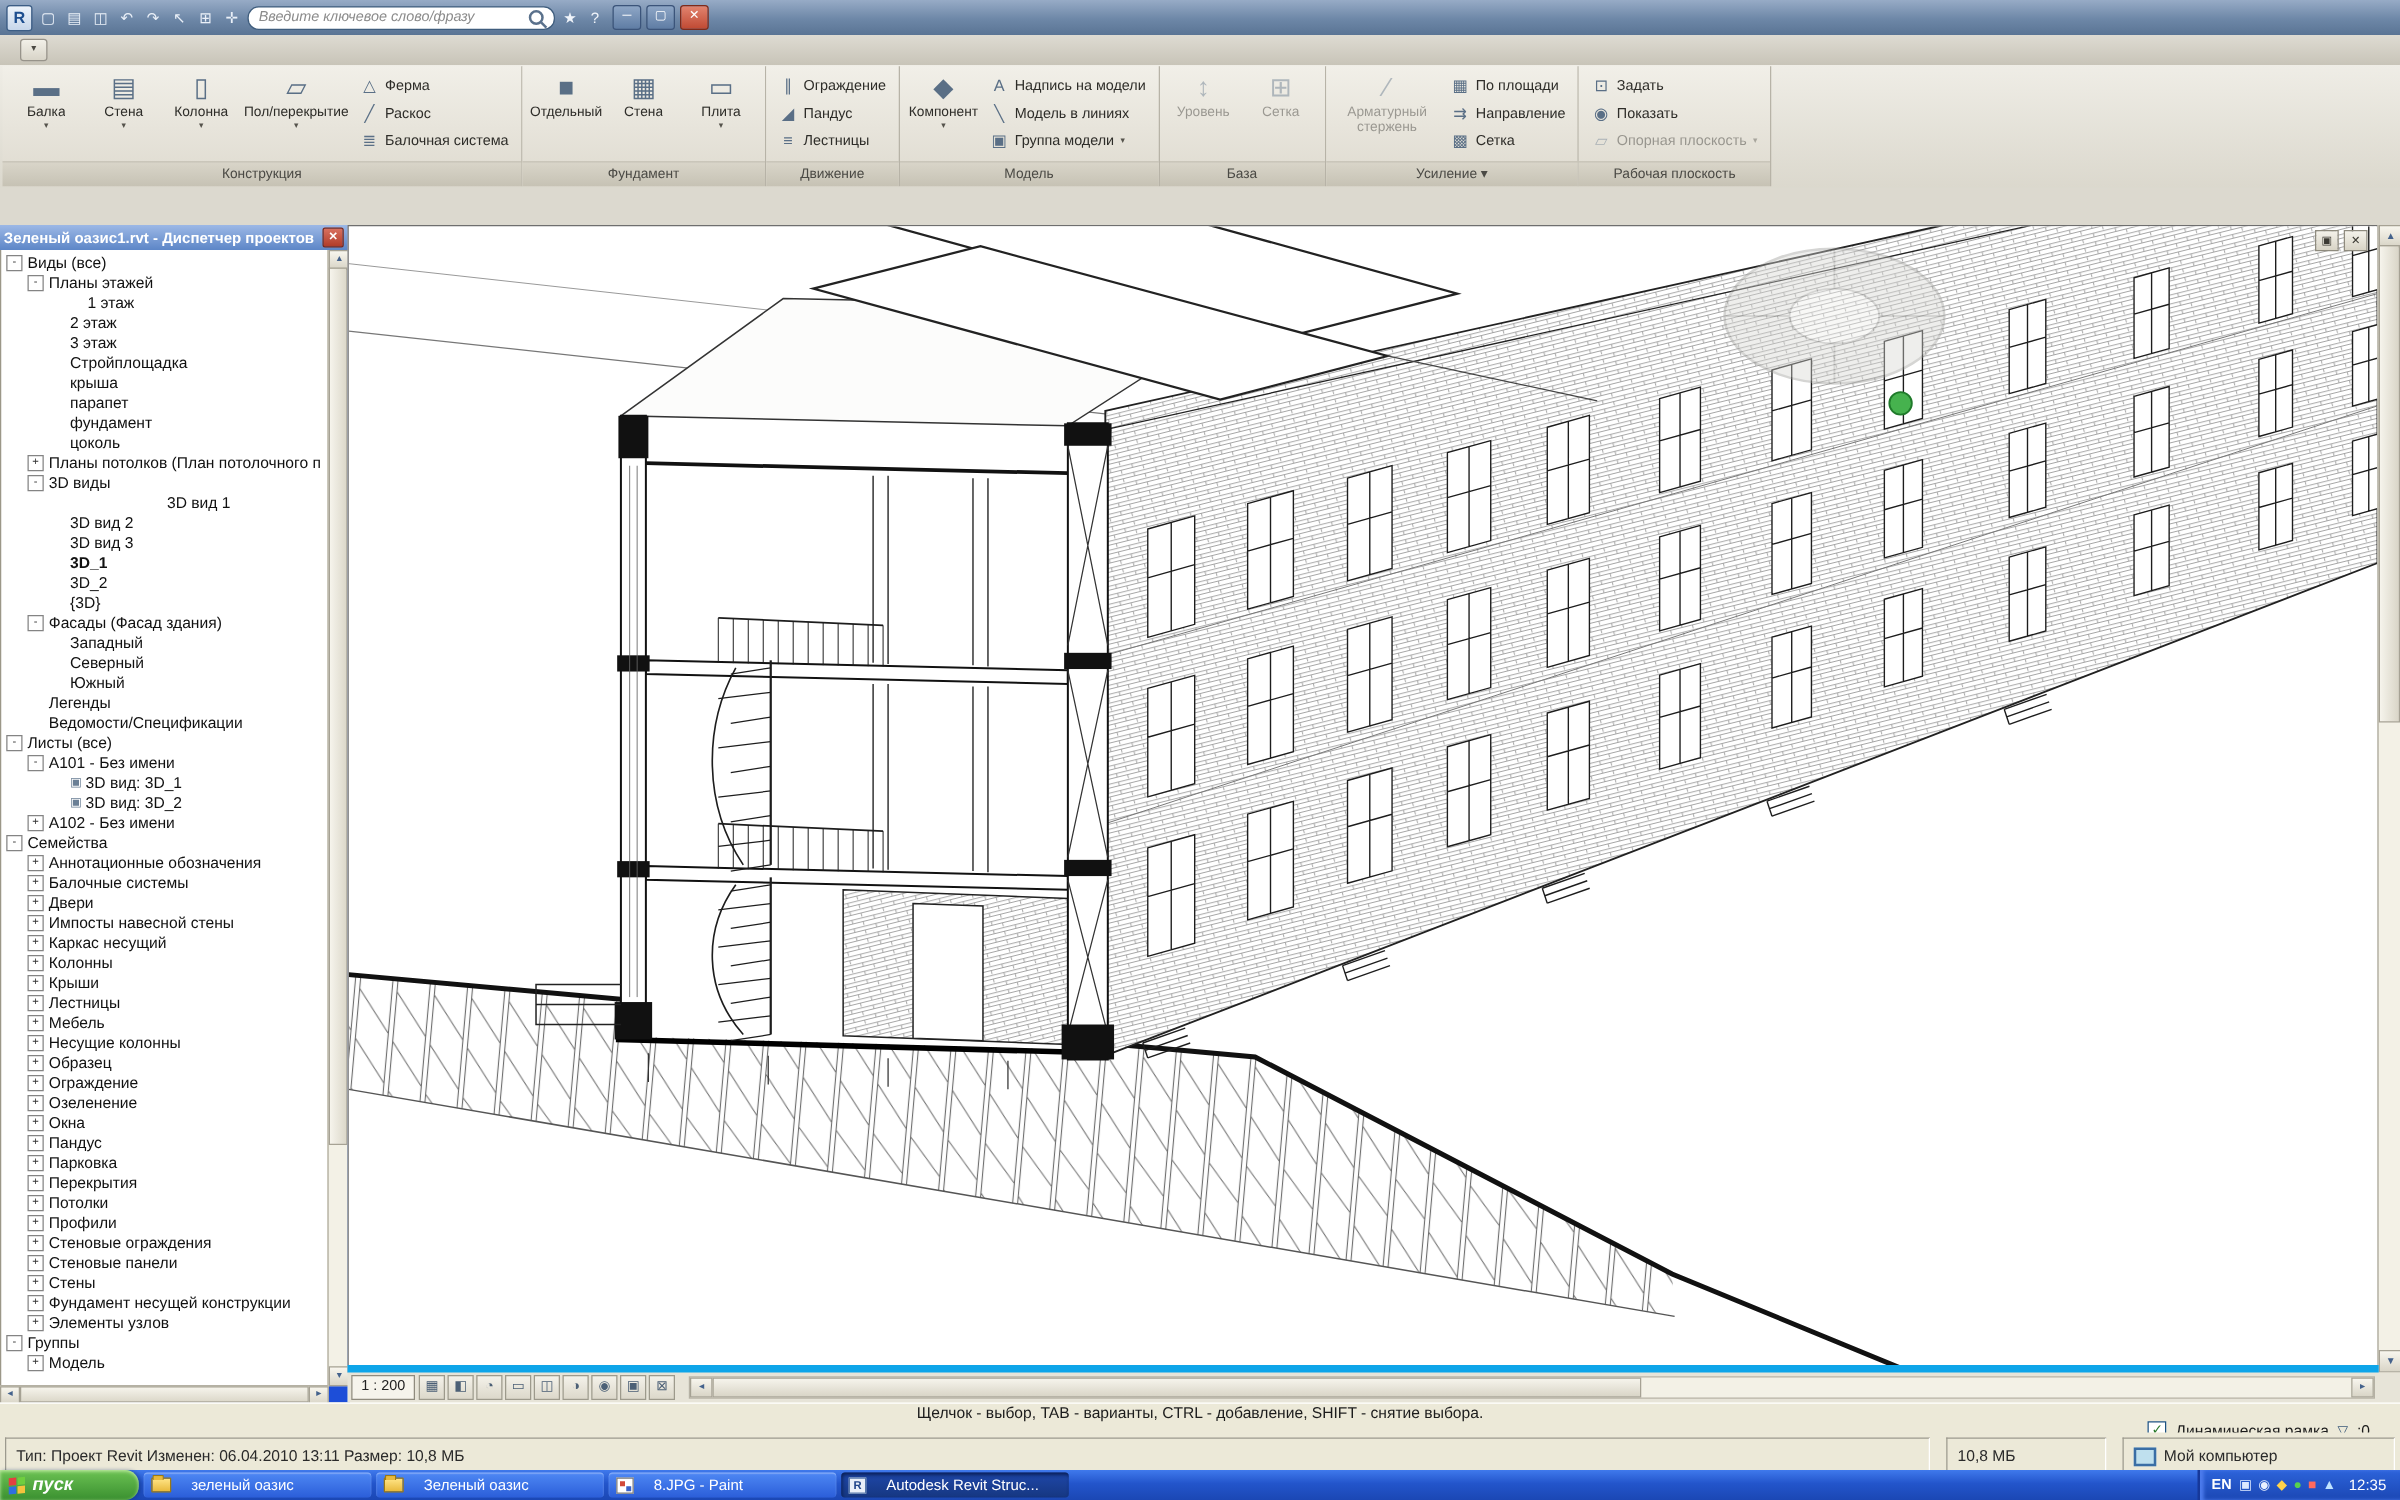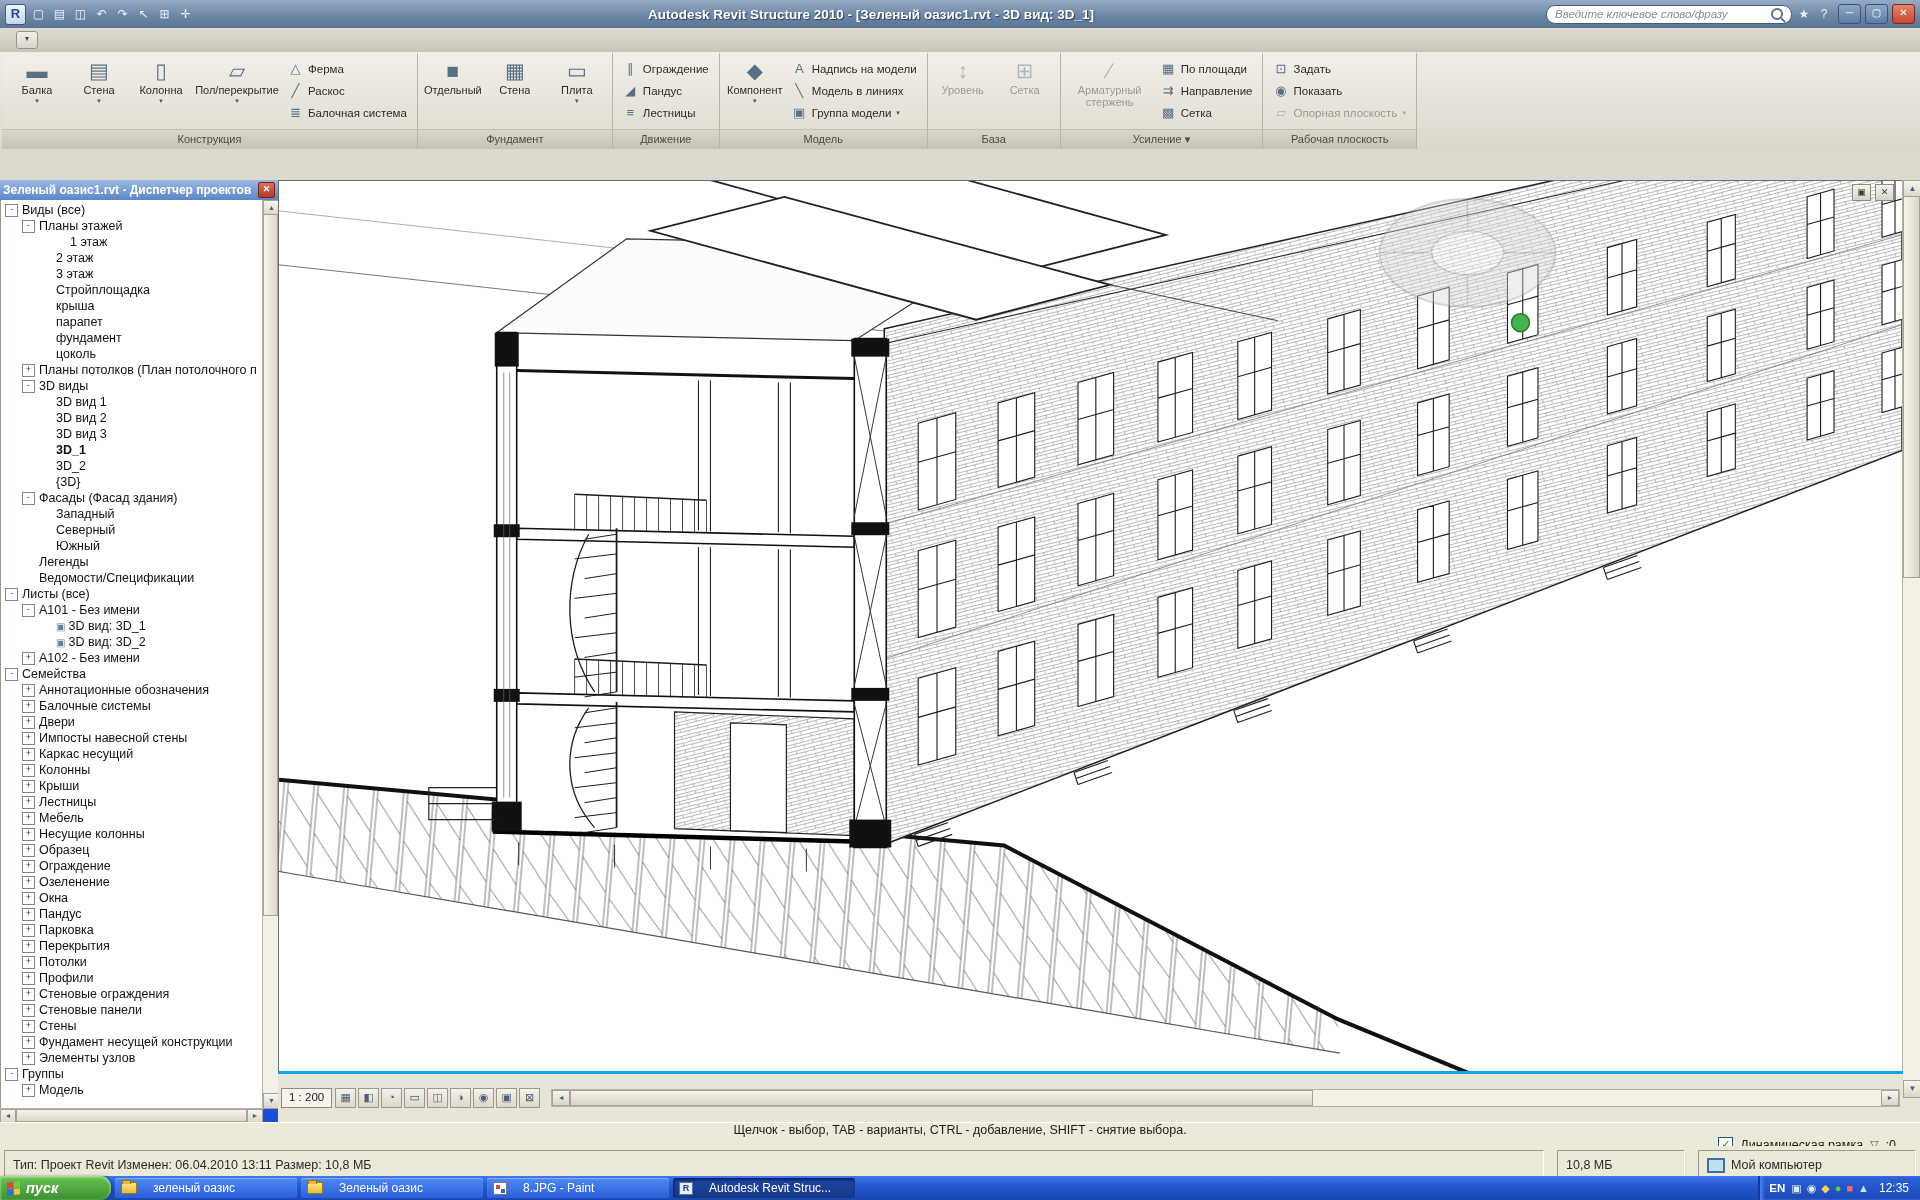--- a/index.html
+++ b/index.html
@@ -66,21 +66,21 @@
 
   .viewport{position:absolute;left:278px;right:0;top:0;height:942px;}
   .canvas{position:absolute;left:0;top:0;right:17px;bottom:24px;background:#fff;border:1px solid #6e6e6e;overflow:hidden;}
   .canvas svg{width:100%;height:100%;display:block;}
   .viewctl{position:absolute;top:3px;right:8px;display:flex;gap:4px;}
   .vcbtn{width:17px;height:15px;background:linear-gradient(#f4f2ea,#d8d4c6);border:1px solid #8f8b7e;font-size:9px;line-height:14px;text-align:center;color:#3c3a33;}
   .vsb{position:absolute;right:0;top:0;width:17px;bottom:24px;background:#f3f1e6;border-left:1px solid #b5b1a4;}
   .vsb .sbtn{width:17px;height:16px;line-height:15px;font-size:8px;}
   .vsbtm{position:absolute;bottom:0;}
   .vthumb{position:absolute;left:0;right:0;top:16px;height:380px;background:linear-gradient(90deg,#f6f4ec,#d9d5c7);border:1px solid #a6a294;}
-  .viewbar{position:absolute;left:0;right:17px;bottom:0;height:24px;background:#e7e4d8;border-top:3px solid #0ea5e9;display:flex;align-items:center;padding:12px 3px;gap:3px;}
+  .viewbar{position:absolute;left:0;right:17px;bottom:0;height:24px;background:#e7e4d8;border-top:6px solid #0ea5e9;display:flex;align-items:center;padding:0 3px;gap:3px;}
   .scalebox{height:18px;border:1px solid #8f8b7e;background:#f6f4ec;font-size:11.5px;line-height:17px;padding:0 7px;color:#222;}
   .vibtn{width:19px;height:18px;background:linear-gradient(#f4f2ea,#dcd8ca);border:1px solid #9d9a8c;font-size:11px;line-height:17px;text-align:center;color:#4c6076;}
   .hsb{flex:1;height:16px;display:flex;margin-left:8px;background:#f3f1e6;border:1px solid #b5b1a4;}
   .hsb .sbtn{width:16px;height:14px;line-height:13px;font-size:7px;}
   .hthumb{width:55%;height:14px;background:linear-gradient(#f6f4ec,#d9d5c7);border:1px solid #a6a294;}
   .hsp{flex:1;}
   .corner{position:absolute;right:0;bottom:0;width:17px;height:24px;background:#e7e4d8;}
 
   .win{fill:#fff;stroke:#1d1d1d;stroke-width:1.1;}
 
@@ -123,21 +123,20 @@
     <div style="display:flex">
         <div class="qicon">▢</div>
         <div class="qicon">▤</div>
         <div class="qicon">◫</div>
         <div class="qicon">↶</div>
         <div class="qicon">↷</div>
         <div class="qicon">↖</div>
         <div class="qicon">⊞</div>
         <div class="qicon">✛</div>
       </div>
-    <div class="wtitle">Autodesk Revit Structure 2010 - [Зеленый оазис1.rvt - 3D вид: 3D_1]</div>
     <div class="search">
       <span class="ph">Введите ключевое слово/фразу</span>
       <span class="lens"></span>
     </div>
     <div style="display:flex">
         <div class="ticonbtn">★</div>
         <div class="ticonbtn">?</div>
       </div>
     <div class="winbtn">─</div>
     <div class="winbtn">▢</div>
@@ -359,21 +358,21 @@
             <span class="tlabel">цоколь</span>
           </div>
           <div class="trow" style="padding-left: 21px;">
             <span class="toggle">+</span>
             <span class="tlabel">Планы потолков (План потолочного п</span>
           </div>
           <div class="trow" style="padding-left: 21px;">
             <span class="toggle">-</span>
             <span class="tlabel">3D виды</span>
           </div>
-          <div class="trow" style="padding-left: 38px;">
+          <div class="trow" style="padding-left: 38px; justify-content: center;">
             <span class="toggle hid"></span>
             <span class="tlabel">3D вид 1</span>
           </div>
           <div class="trow" style="padding-left: 38px;">
             <span class="toggle hid"></span>
             <span class="tlabel">3D вид 2</span>
           </div>
           <div class="trow" style="padding-left: 38px;">
             <span class="toggle hid"></span>
             <span class="tlabel">3D вид 3</span>

